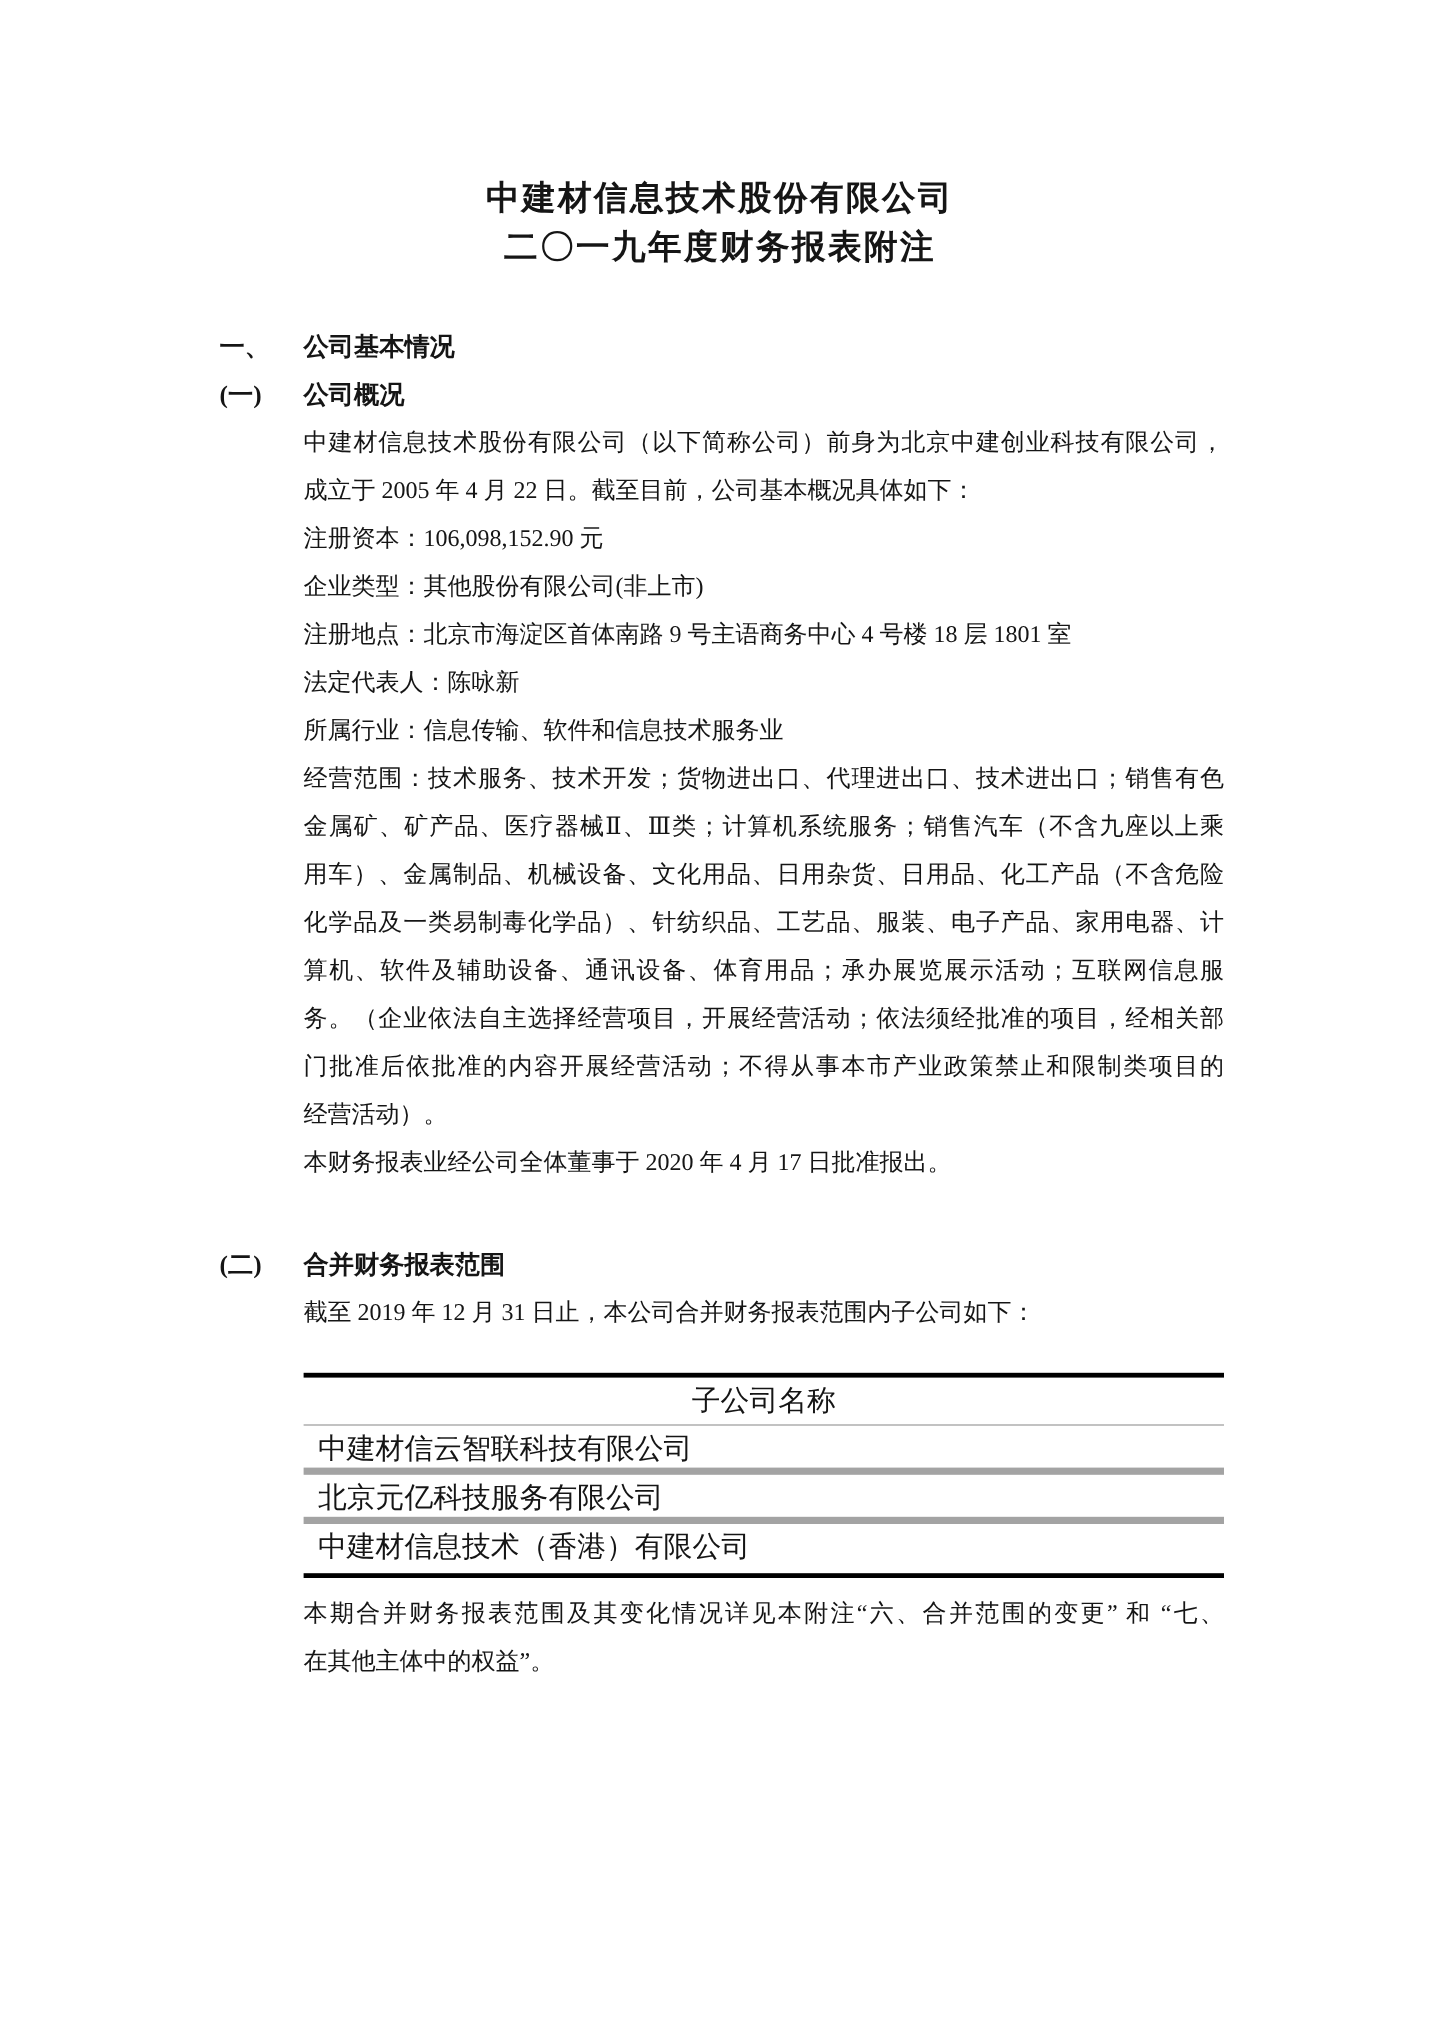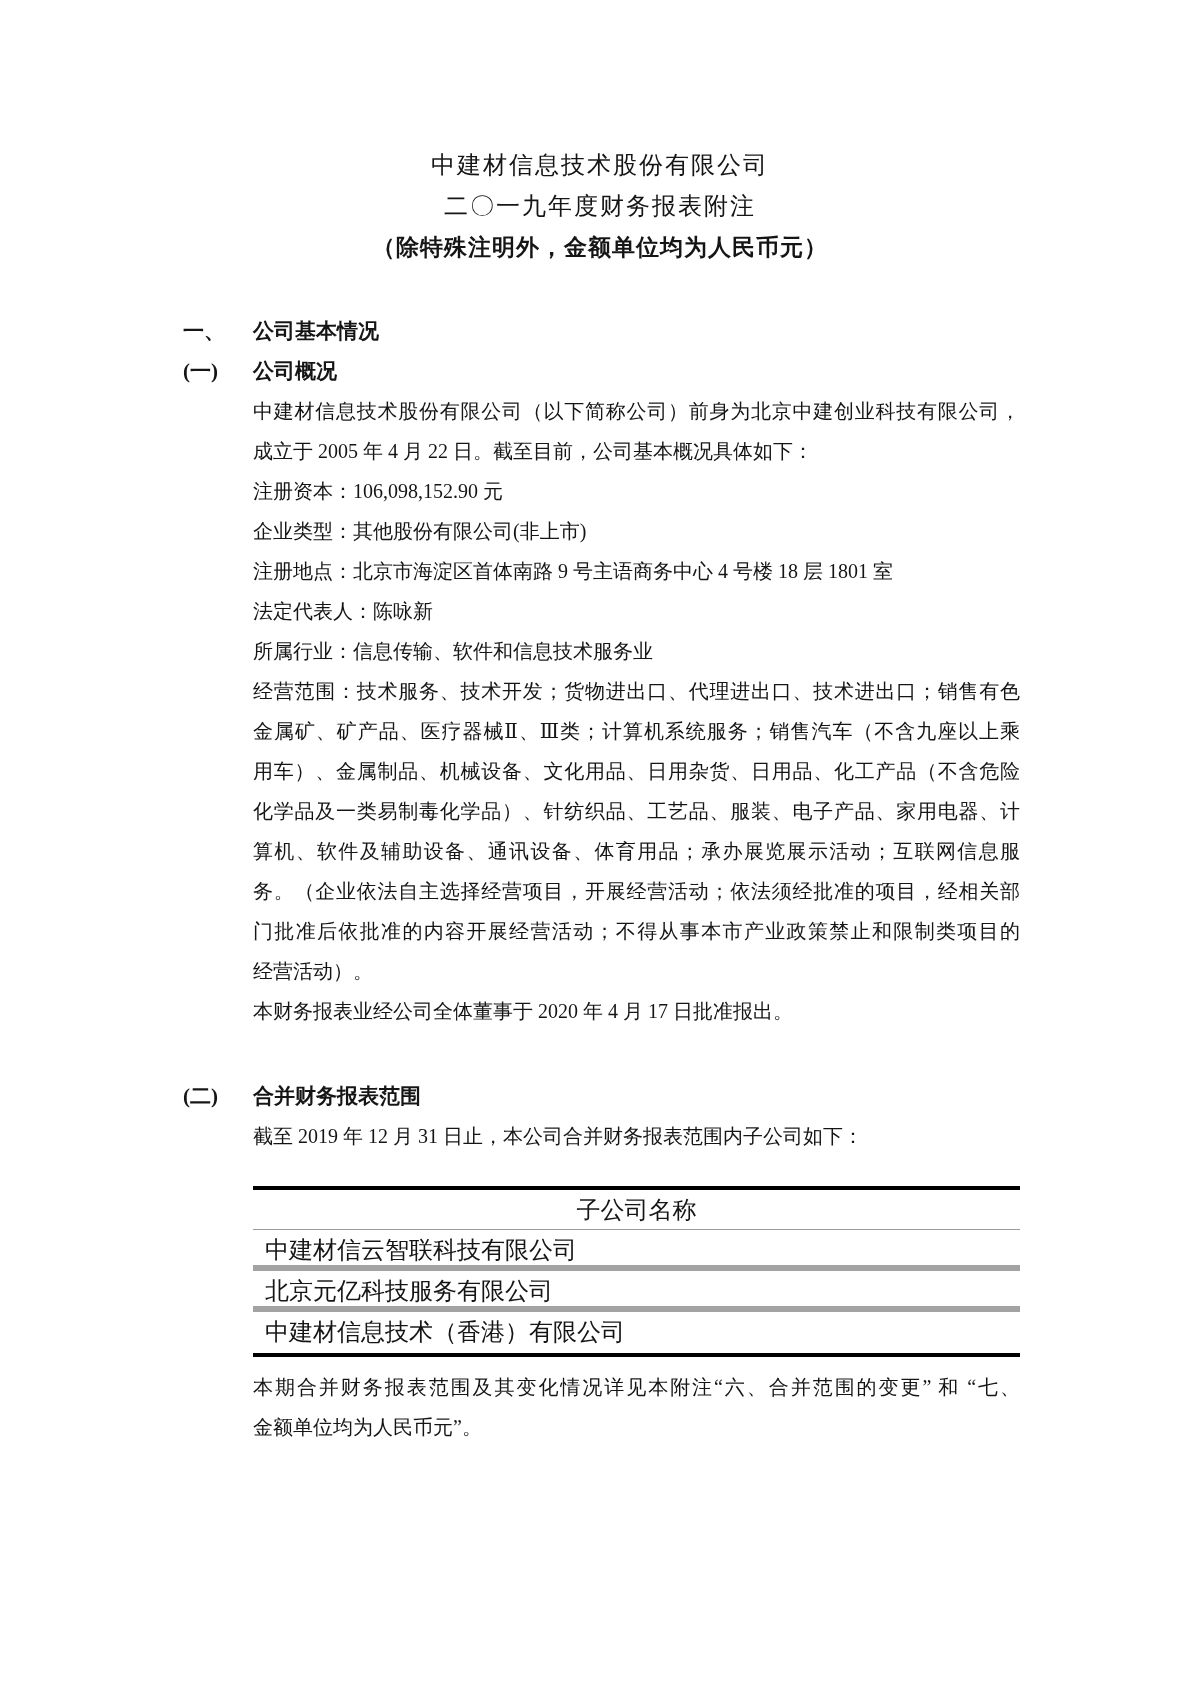--- a/index.html
+++ b/index.html
@@ -8,21 +8,21 @@
     width:1200px; height:1696px;
     background:#ffffff;
     color:#151515;
     font-family:"Liberation Serif","DejaVu Serif",serif;
     overflow:hidden;
     position:relative;
   }
 
   
   .title-block { padding-top:145px; text-align:center; }
-  .title-main  { font-size:24px; font-weight:normal; line-height:41px; letter-spacing:2px; }
+  .title-main  { font-size:28px; font-weight:bold; line-height:41px; letter-spacing:2px; }
   .title-note  { font-size:23px; font-weight:bold; line-height:42px; letter-spacing:1px; }
 
   
   .h-row  { display:flex; margin-left:183px; font-weight:bold; font-size:21px; line-height:40px; }
   .h-num  { width:70px; flex:none; }
   .mt-sec2 { margin-top:45px; }
 
   
   .h1-gap { margin-top:42px; }
   .body-line {
@@ -54,21 +54,20 @@
     border-bottom:6px solid #a3a3a3;
   }
   .t-row:last-child { border-bottom:none; }
 </style>
 </head>
 <body>
 
 <div class="title-block">
   <div class="title-main">中建材信息技术股份有限公司</div>
   <div class="title-main">二〇一九年度财务报表附注</div>
-  <div class="title-note">（除特殊注明外，金额单位均为人民币元）</div>
 </div>
 
 <div class="h-row h1-gap">
   <span class="h-num">一、</span>
   <span>公司基本情况</span>
 </div>
 
 <div class="h-row">
   <span class="h-num">(一)</span>
   <span>公司概况</span>
@@ -98,13 +97,13 @@
 <div class="body-line">截至 2019 年 12 月 31 日止，本公司合并财务报表范围内子公司如下：</div>
 
 <div class="sub-table">
   <div class="t-header">子公司名称</div>
   <div class="t-row">中建材信云智联科技有限公司</div>
   <div class="t-row">北京元亿科技服务有限公司</div>
   <div class="t-row">中建材信息技术（香港）有限公司</div>
 </div>
 
 <div class="body-line just note-gap">本期合并财务报表范围及其变化情况详见本附注“六、合并范围的变更” 和 “七、</div>
-<div class="body-line">金额单位均为人民币元”。</div>
+<div class="body-line">在其他主体中的权益”。</div>
 
 </body></html>

